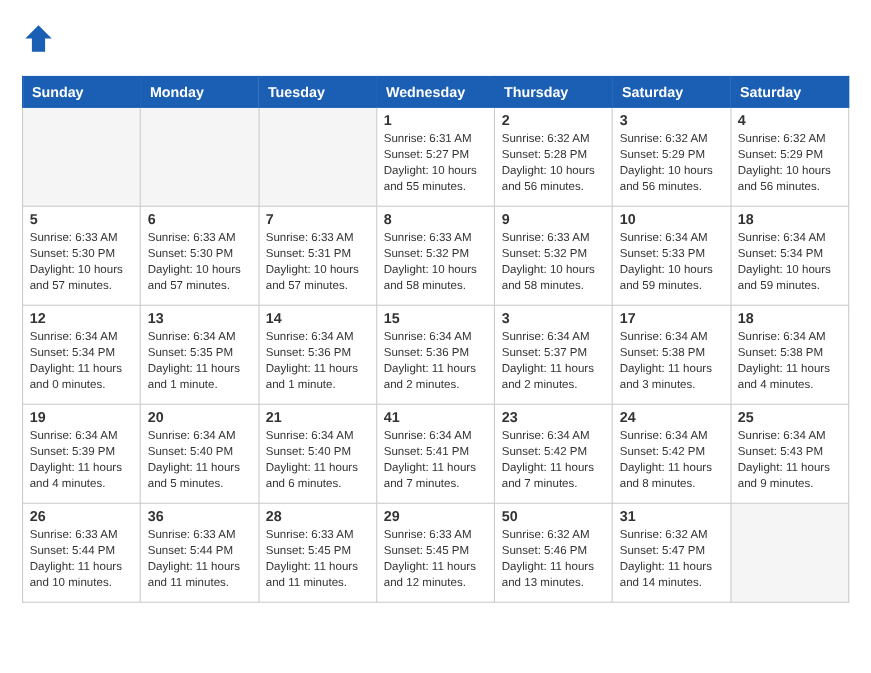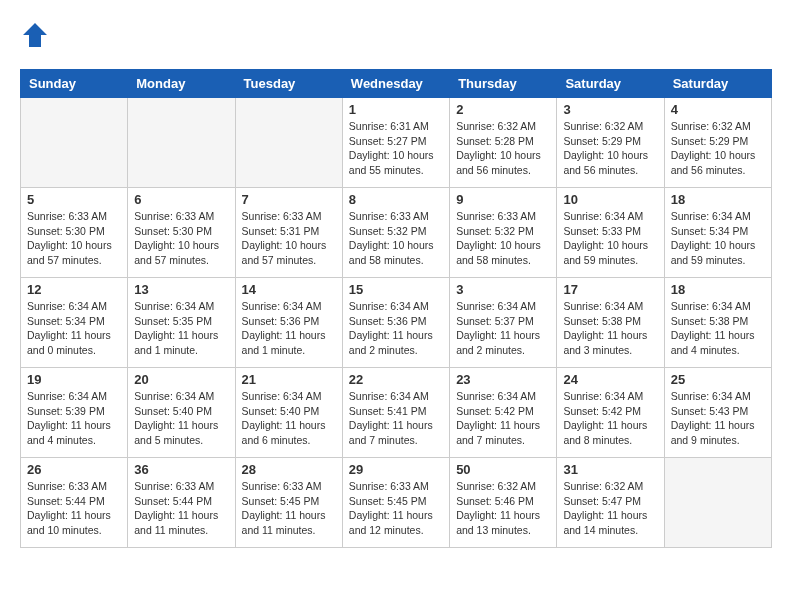--- a/index.html
+++ b/index.html
@@ -276,21 +276,21 @@
 and 5 minutes.</div>
         </td>
         <td>
           <div class="day-number">21</div>
           <div class="day-info" style="white-space: pre-line;">Sunrise: 6:34 AM
 Sunset: 5:40 PM
 Daylight: 11 hours
 and 6 minutes.</div>
         </td>
         <td>
-          <div class="day-number">22</div>
+          <div class="day-number">41</div>
           <div class="day-info" style="white-space: pre-line;">Sunrise: 6:34 AM
 Sunset: 5:41 PM
 Daylight: 11 hours
 and 7 minutes.</div>
         </td>
         <td>
           <div class="day-number">23</div>
           <div class="day-info" style="white-space: pre-line;">Sunrise: 6:34 AM
 Sunset: 5:42 PM
 Daylight: 11 hours

